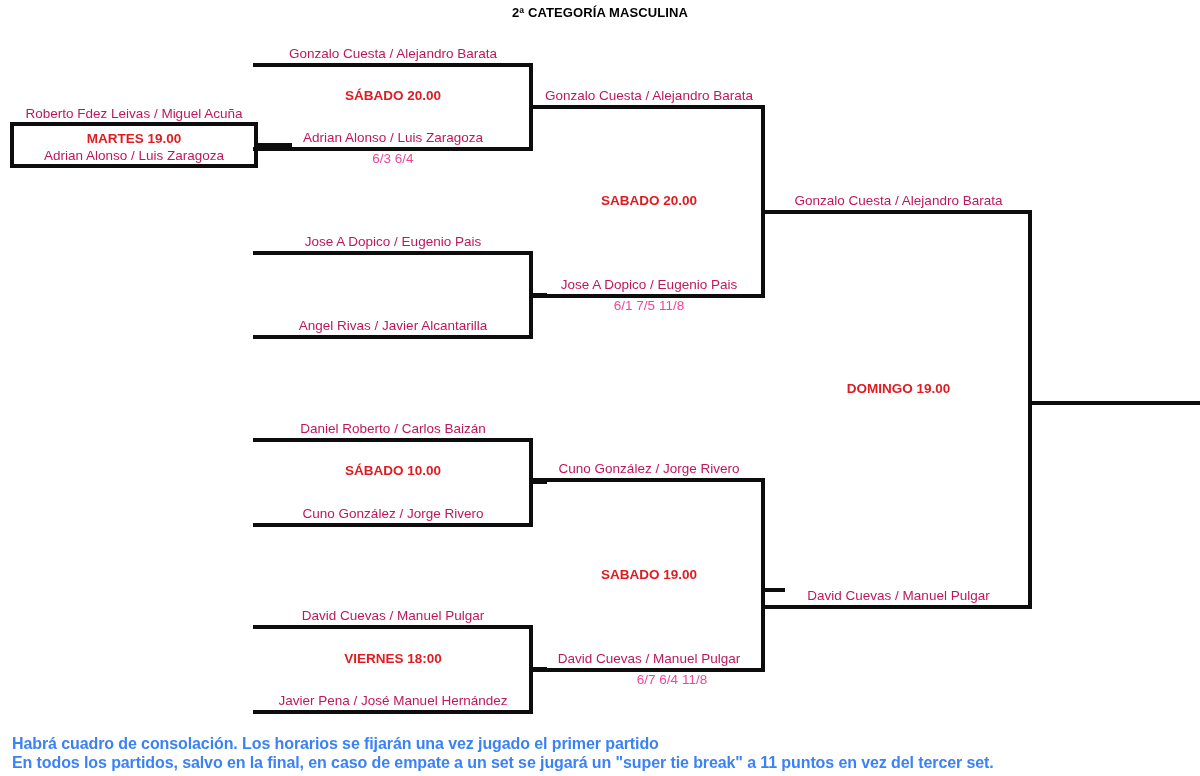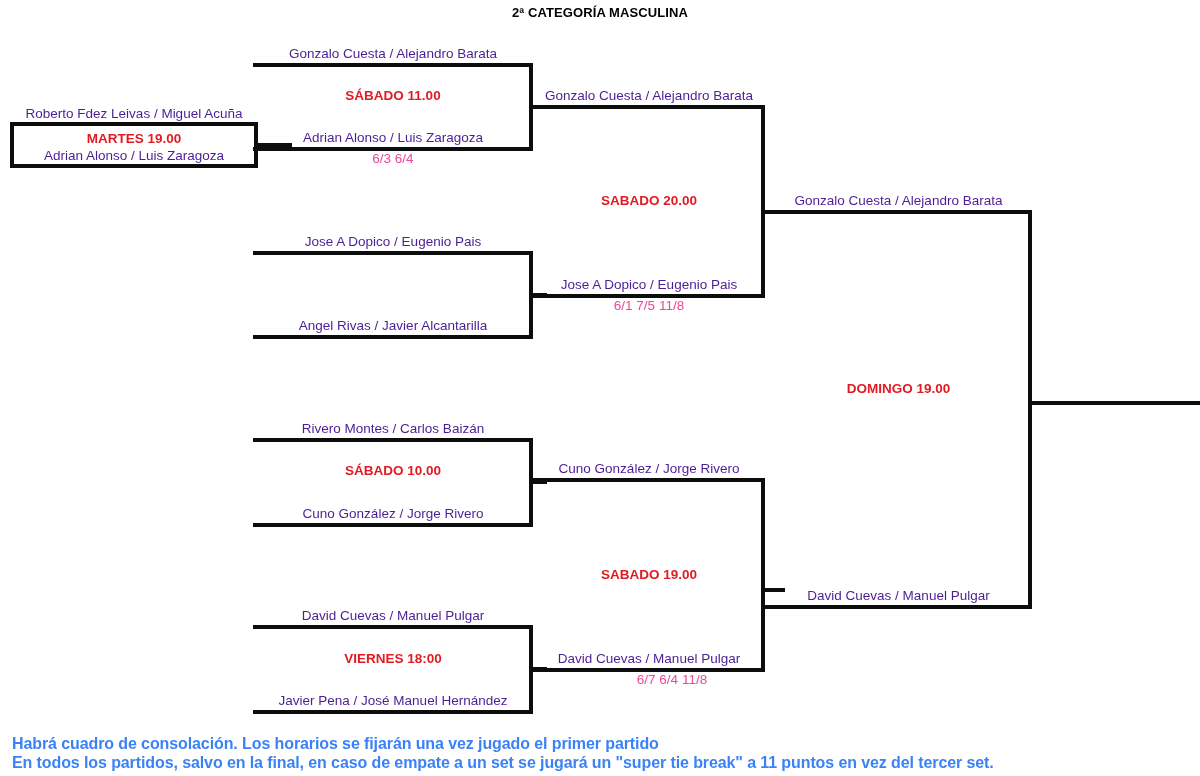--- a/index.html
+++ b/index.html
@@ -43,21 +43,21 @@
     position: absolute;
     background: #0d0d0d;
     width: 4px;
   }
 
   
   .team {
     position: absolute;
     font-size: 13.5px;
     line-height: 16px;
-    color: #4c1d95;
+    color: #be185d;
     text-align: center;
     white-space: nowrap;
   }
   .score {
     position: absolute;
     font-size: 13.5px;
     line-height: 16px;
     color: #ec4899;
     text-align: center;
     white-space: nowrap;
@@ -96,36 +96,36 @@
   <div class="hline" style="left:10px; top:122px; width:248px;"></div>
   <div class="sched" style="left:10px; top:131px; width:248px;">MARTES 19.00</div>
   <div class="team" style="left:10px; top:148px; width:248px;">Adrian Alonso / Luis Zaragoza</div>
   <div class="hline" style="left:10px; top:164px; width:248px;"></div>
   <div class="vline" style="left:10px; top:122px; height:46px;"></div>
   <div class="vline" style="left:254px; top:122px; height:46px;"></div>
   <div class="hline" style="left:254px; top:143px; width:38px;"></div>
 
   <div class="team" style="left:253px; top:46px; width:280px;">Gonzalo Cuesta / Alejandro Barata</div>
   <div class="hline" style="left:253px; top:63px; width:280px;"></div>
-  <div class="sched" style="left:253px; top:88px; width:280px;">SÁBADO 11.00</div>
+  <div class="sched" style="left:253px; top:88px; width:280px;">SÁBADO 20.00</div>
   <div class="team" style="left:253px; top:130px; width:280px;">Adrian Alonso / Luis Zaragoza</div>
   <div class="hline" style="left:253px; top:147px; width:280px;"></div>
   <div class="score" style="left:253px; top:151px; width:280px;">6/3 6/4</div>
   <div class="vline" style="left:529px; top:63px; height:88px;"></div>
   <div class="hline" style="left:529px; top:105px; width:18px;"></div>
 
   <div class="team" style="left:253px; top:234px; width:280px;">Jose A Dopico / Eugenio Pais</div>
   <div class="hline" style="left:253px; top:251px; width:280px;"></div>
   <div class="team" style="left:253px; top:318px; width:280px;">Angel Rivas / Javier Alcantarilla</div>
   <div class="hline" style="left:253px; top:335px; width:280px;"></div>
   <div class="score" style="left:253px; top:339px; width:280px;"></div>
   <div class="vline" style="left:529px; top:251px; height:88px;"></div>
   <div class="hline" style="left:529px; top:293px; width:18px;"></div>
 
-  <div class="team" style="left:253px; top:421px; width:280px;">Rivero Montes / Carlos Baizán</div>
+  <div class="team" style="left:253px; top:421px; width:280px;">Daniel Roberto / Carlos Baizán</div>
   <div class="hline" style="left:253px; top:438px; width:280px;"></div>
   <div class="sched" style="left:253px; top:463px; width:280px;">SÁBADO 10.00</div>
   <div class="team" style="left:253px; top:506px; width:280px;">Cuno González / Jorge Rivero</div>
   <div class="hline" style="left:253px; top:523px; width:280px;"></div>
   <div class="score" style="left:253px; top:527px; width:280px;"></div>
   <div class="vline" style="left:529px; top:438px; height:89px;"></div>
   <div class="hline" style="left:529px; top:480px; width:18px;"></div>
 
   <div class="team" style="left:253px; top:608px; width:280px;">David Cuevas / Manuel Pulgar</div>
   <div class="hline" style="left:253px; top:625px; width:280px;"></div>

